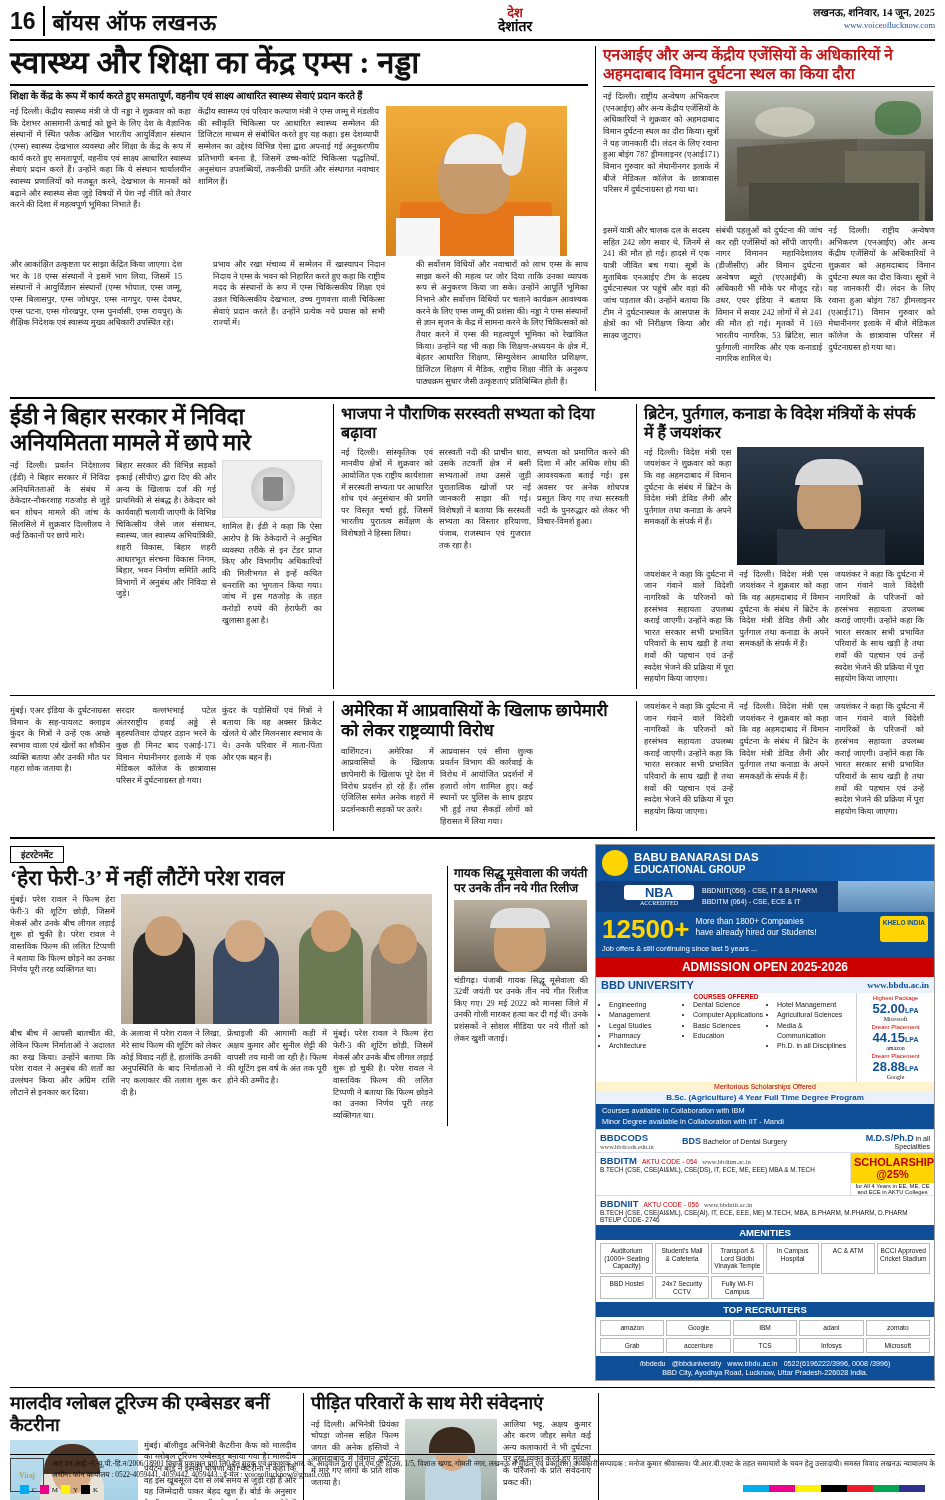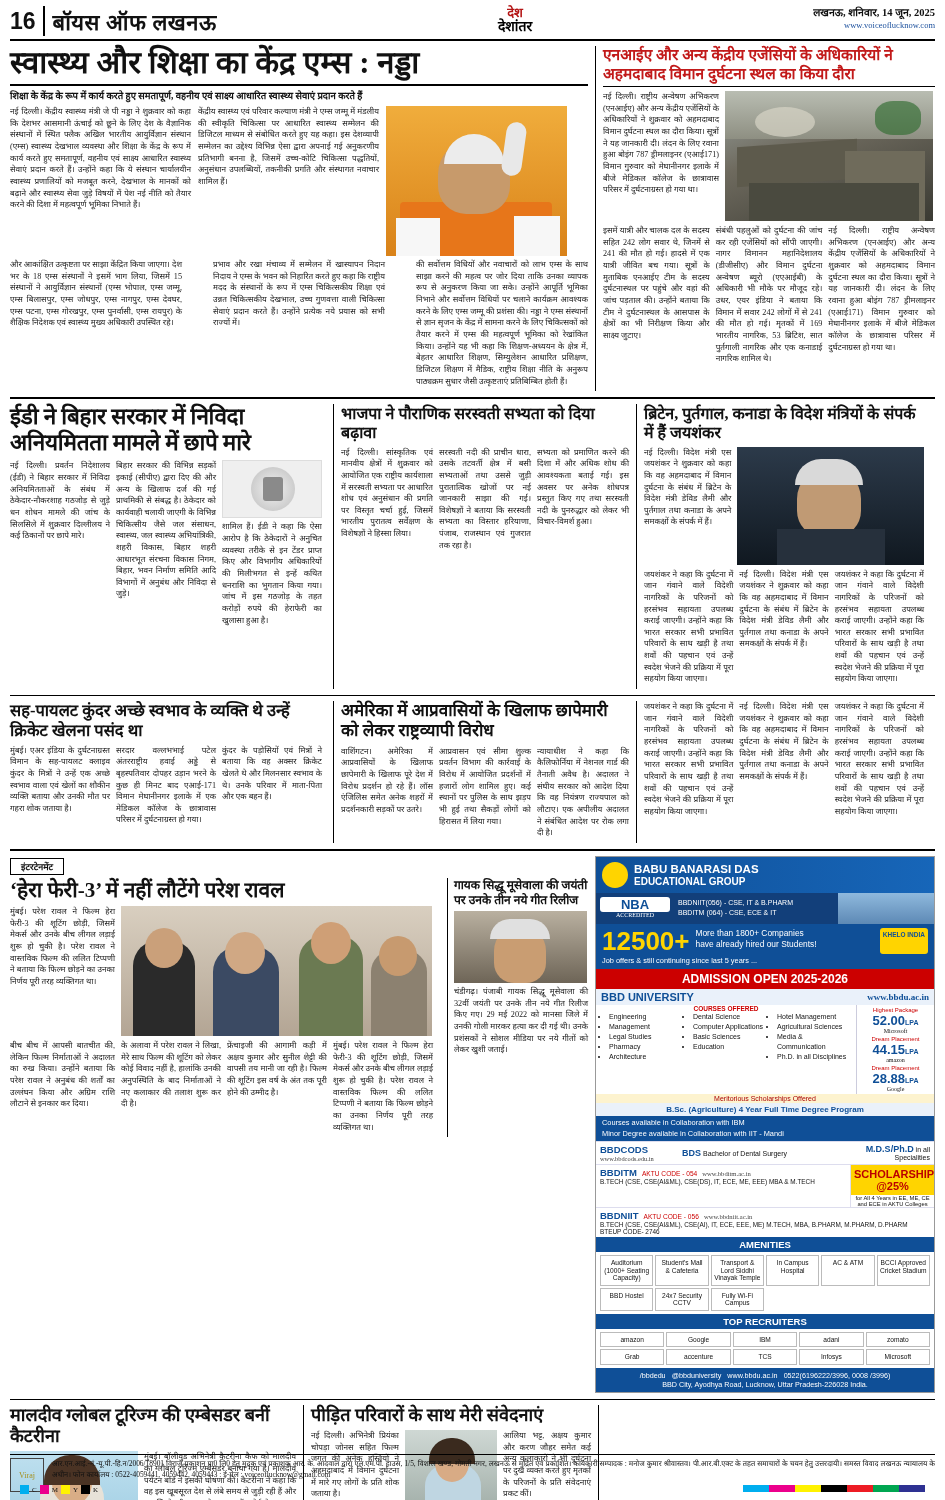--- a/index.html
+++ b/index.html
@@ -254,21 +254,20 @@
         </div>
         <div class="body-col" style="width:92px;">
           <p>जयशंकर ने कहा कि दुर्घटना में जान गंवाने वाले विदेशी नागरिकों के परिजनों को हरसंभव सहायता उपलब्ध कराई जाएगी। उन्होंने कहा कि भारत सरकार सभी प्रभावित परिवारों के साथ खड़ी है तथा शवों की पहचान एवं उन्हें स्वदेश भेजने की प्रक्रिया में पूरा सहयोग किया जाएगा।</p>
         </div>
       </div>
     </div>
   </div>
 
   <div class="band3">
     <div class="pilot">
-      <div class="hl pilot-hl">सह-पायलट कुंदर अच्छे स्वभाव के व्यक्ति थे उन्हें क्रिकेट खेलना पसंद था</div>
       <div class="cols3">
         <div class="body-col" style="width:100px;">
           <p>मुंबई। एअर इंडिया के दुर्घटनाग्रस्त विमान के सह-पायलट क्लाइव कुंदर के मित्रों ने उन्हें एक अच्छे स्वभाव वाला एवं खेलों का शौकीन व्यक्ति बताया और उनकी मौत पर गहरा शोक जताया है।</p>
         </div>
         <div class="body-col" style="width:100px;">
           <p>सरदार वल्लभभाई पटेल अंतरराष्ट्रीय हवाई अड्डे से बृहस्पतिवार दोपहर उड़ान भरने के कुछ ही मिनट बाद एआई-171 विमान मेघानीनगर इलाके में एक मेडिकल कॉलेज के छात्रावास परिसर में दुर्घटनाग्रस्त हो गया।</p>
         </div>
         <div class="body-col" style="width:100px;">
           <p>कुंदर के पड़ोसियों एवं मित्रों ने बताया कि वह अक्सर क्रिकेट खेलते थे और मिलनसार स्वभाव के थे। उनके परिवार में माता-पिता और एक बहन हैं।</p>
         </div>
@@ -276,23 +275,20 @@
     </div>
 
     <div class="usa">
       <div class="hl usa-hl">अमेरिका में आप्रवासियों के खिलाफ छापेमारी को लेकर राष्ट्रव्यापी विरोध</div>
       <div class="cols3">
         <div class="body-col" style="width:93px;">
           <p>वाशिंगटन। अमेरिका में आप्रवासियों के खिलाफ छापेमारी के खिलाफ पूरे देश में विरोध प्रदर्शन हो रहे हैं। लॉस एंजिलिस समेत अनेक शहरों में प्रदर्शनकारी सड़कों पर उतरे।</p>
         </div>
         <div class="body-col" style="width:93px;">
           <p>आप्रवासन एवं सीमा शुल्क प्रवर्तन विभाग की कार्रवाई के विरोध में आयोजित प्रदर्शनों में हजारों लोग शामिल हुए। कई स्थानों पर पुलिस के साथ झड़प भी हुई तथा सैकड़ों लोगों को हिरासत में लिया गया।</p>
-        </div>
-        <div class="body-col" style="width:93px;">
-          <p>न्यायाधीश ने कहा कि कैलिफोर्निया में नेशनल गार्ड की तैनाती अवैध है। अदालत ने संघीय सरकार को आदेश दिया कि वह नियंत्रण राज्यपाल को लौटाए। एक अपीलीय अदालत ने संबंधित आदेश पर रोक लगा दी है।</p>
         </div>
       </div>
     </div>
 
     <div class="jai2">
       <div class="cols3" style="margin-top:0;">
         <div class="body-col" style="width:92px;">
           <p>जयशंकर ने कहा कि दुर्घटना में जान गंवाने वाले विदेशी नागरिकों के परिजनों को हरसंभव सहायता उपलब्ध कराई जाएगी। उन्होंने कहा कि भारत सरकार सभी प्रभावित परिवारों के साथ खड़ी है तथा शवों की पहचान एवं उन्हें स्वदेश भेजने की प्रक्रिया में पूरा सहयोग किया जाएगा।</p>
         </div>
         <div class="body-col" style="width:92px;">
@@ -361,21 +357,21 @@
     <div class="ad">
       <div class="bbd-head">
         <div style="width:26px;height:26px;border-radius:50%;background:#ffd400;flex:none;"></div>
         <div>
           <div class="h1">BABU BANARASI DAS</div>
           <div class="h1" style="font-size:10px;">EDUCATIONAL GROUP</div>
         </div>
       </div>
 
       <div style="display:flex;background:#123f7a;color:#fff;">
-        <div style="width:78px;padding:4px;text-align:center;">
+        <div style="width:78px;padding:4px;text-align:center;margin-left:24px;">
           <div style="background:#fff;color:#0f4f97;font-family:'Liberation Sans',sans-serif;font-weight:bold;font-size:13px;border-radius:3px;">NBA</div>
           <div style="font-size:6px;">ACCREDITED</div>
         </div>
         <div style="flex:1;padding:5px 4px;font-family:'Liberation Sans',sans-serif;font-size:7px;line-height:1.5;">
           <div>BBDNIIT(056) - CSE, IT &amp; B.PHARM</div>
           <div>BBDITM (064) - CSE, ECE &amp; IT</div>
         </div>
         <div style="width:96px;background:linear-gradient(#8fb9dd,#5d89b5);"></div>
       </div>
 

